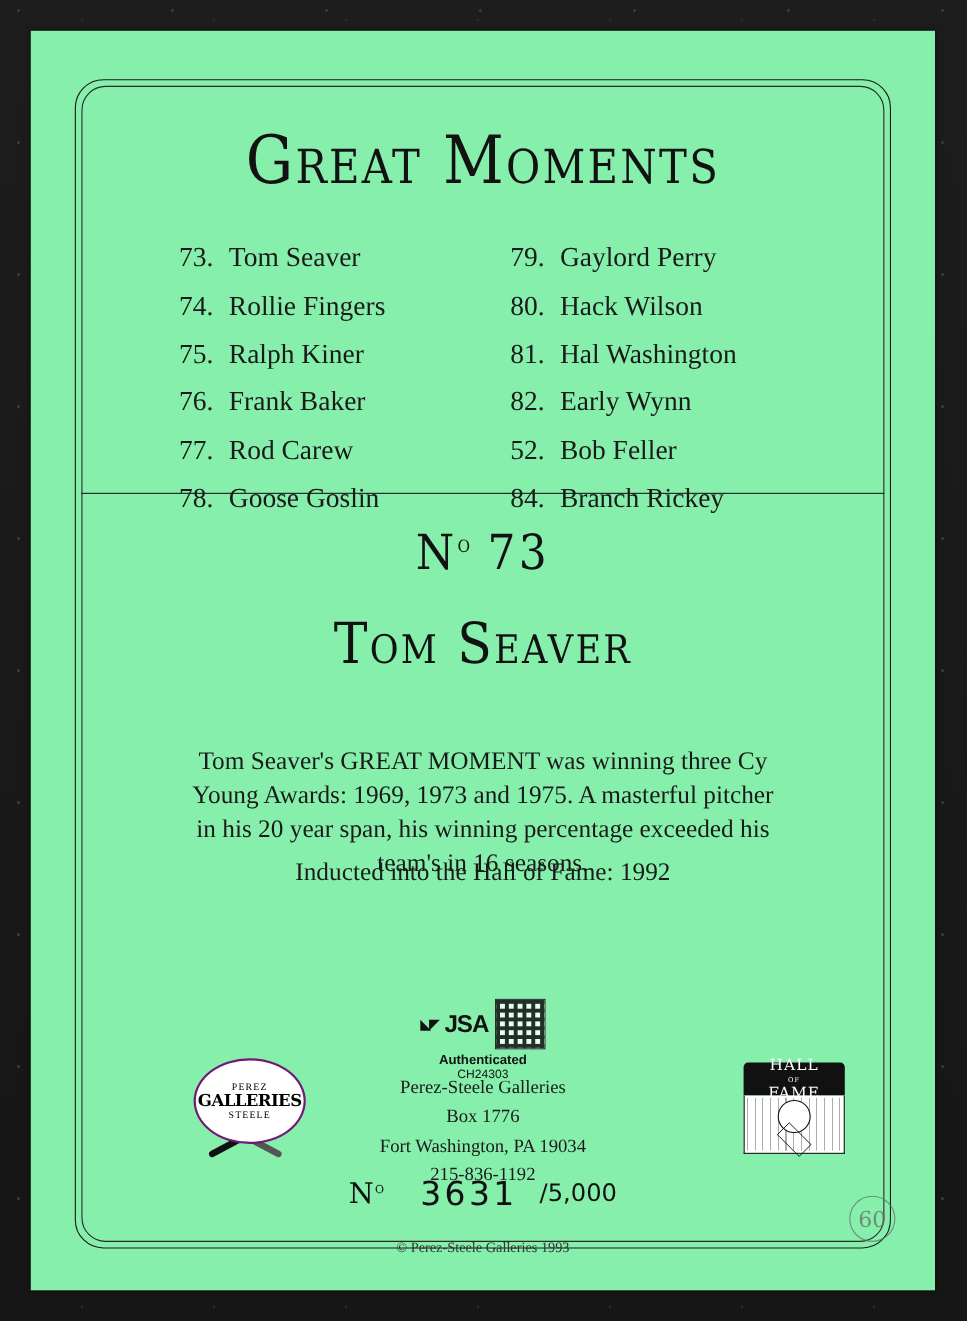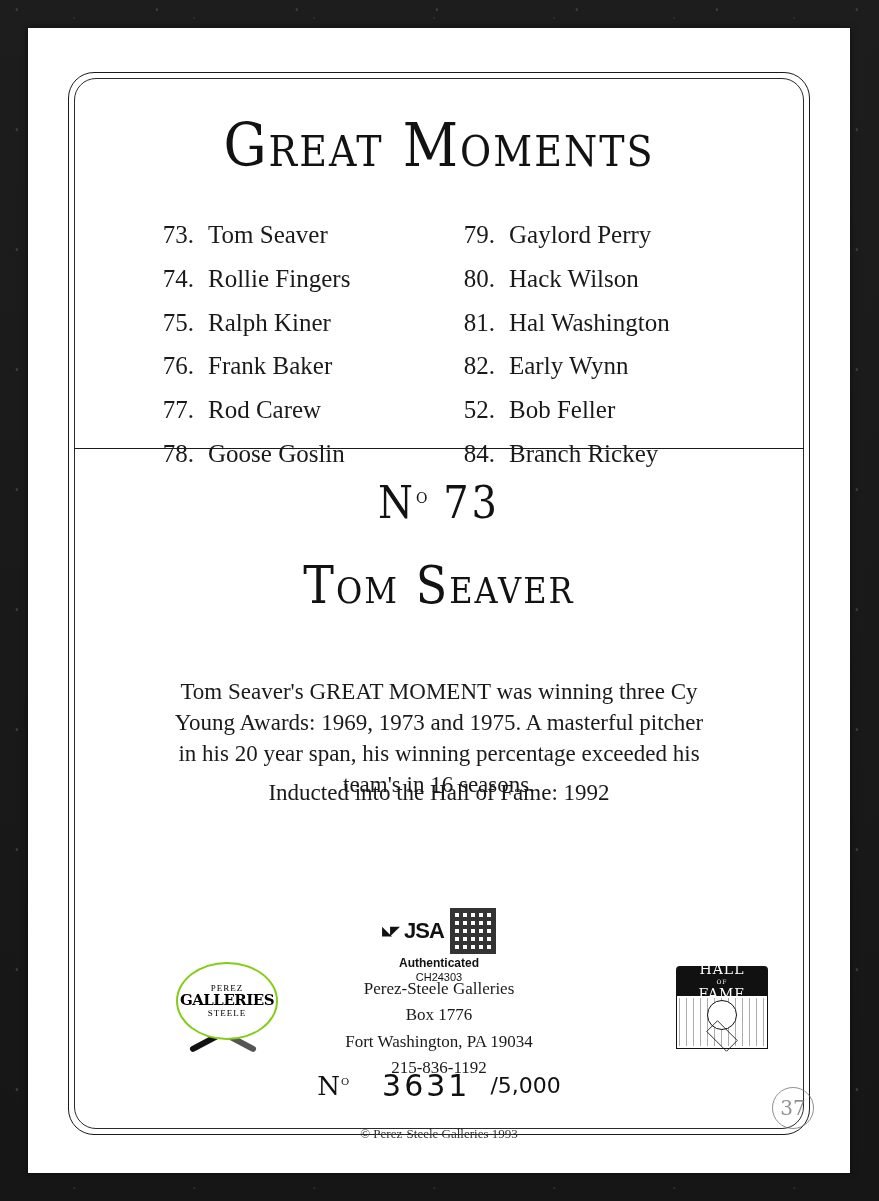--- a/index.html
+++ b/index.html
@@ -27,21 +27,21 @@
       radial-gradient(circle at 70% 85%, #313131 0 1.2px, transparent 1.4px),
       linear-gradient(#1d1d1d, #161616);
     background-size: 140px 120px, 180px 160px, 120px 130px, 200px 170px, 160px 150px, 190px 140px, 100% 100%;
   }
   .card {
     position: absolute;
     left: 28px;
     top: 28px;
     width: 822px;
     height: 1145px;
-    background: #ffffff;
+    background: #86efac;
     box-shadow: 0 0 6px rgba(0,0,0,0.55);
   }
   .inner-frame {
     position: absolute;
     left: 40px;
     top: 44px;
     right: 40px;
     bottom: 38px;
     border: 1.6px solid #1a1a1a;
     border-radius: 26px;
@@ -259,21 +259,21 @@
     position: absolute;
     left: 138px;
     top: 930px;
     width: 118px;
     height: 108px;
   }
   .ps-oval {
     position: absolute;
     left: 10px; top: 4px;
     width: 98px; height: 74px;
-    border: 2px solid #84cc16;
+    border: 2px solid #701a75;
     border-radius: 50%;
     background: #fff;
     display: flex;
     flex-direction: column;
     align-items: center;
     justify-content: center;
     line-height: 1.05;
   }
   .ps-oval .t1 { font-size: 9px; letter-spacing: 1px; font-family: "Liberation Serif", serif; }
   .ps-oval .t2 { font-size: 15px; font-weight: bold; font-family: "DejaVu Serif", serif; letter-spacing: -0.5px; }
@@ -479,14 +479,14 @@
         <span class="sm">of</span>
         <span>FAME</span>
     </div>
     <div class="hof-body">
       <div class="hof-hatch"></div>
       <div class="hof-ball"></div>
       <div class="hof-diamond"></div>
     </div>
   </div>
 
-  <div class="corner-stamp">37</div>
+  <div class="corner-stamp">60</div>
 </div>
 
 </body></html>

